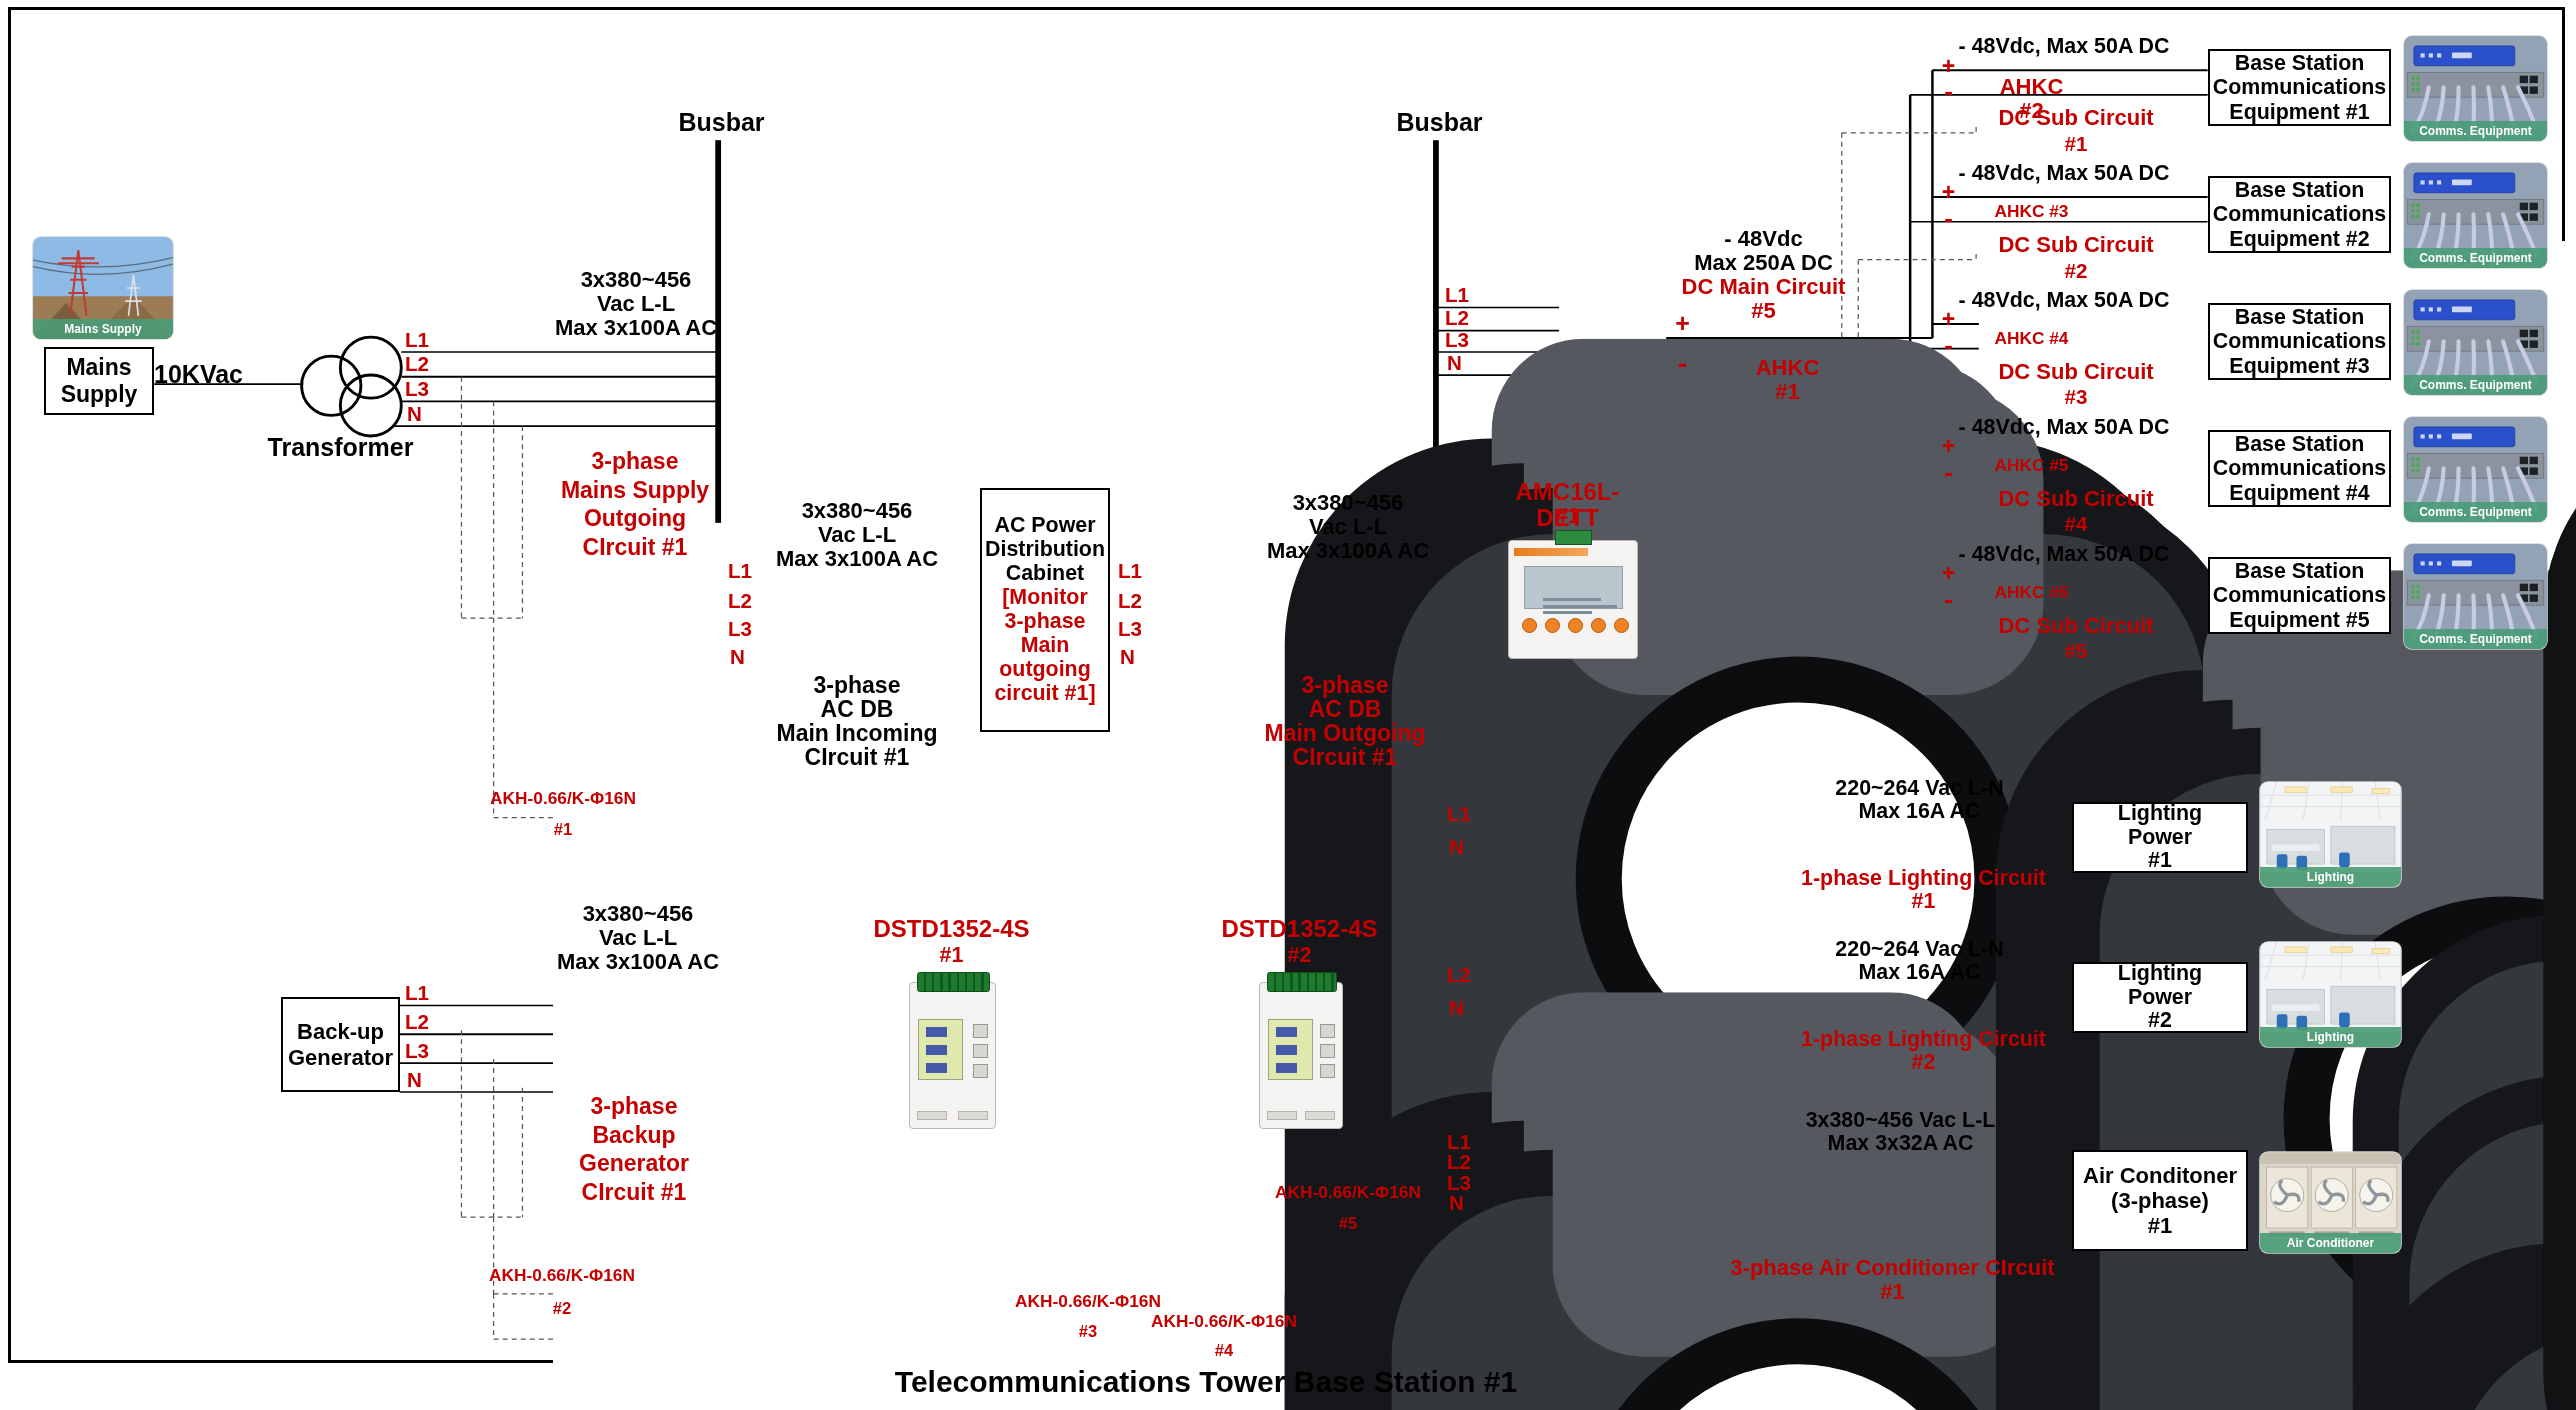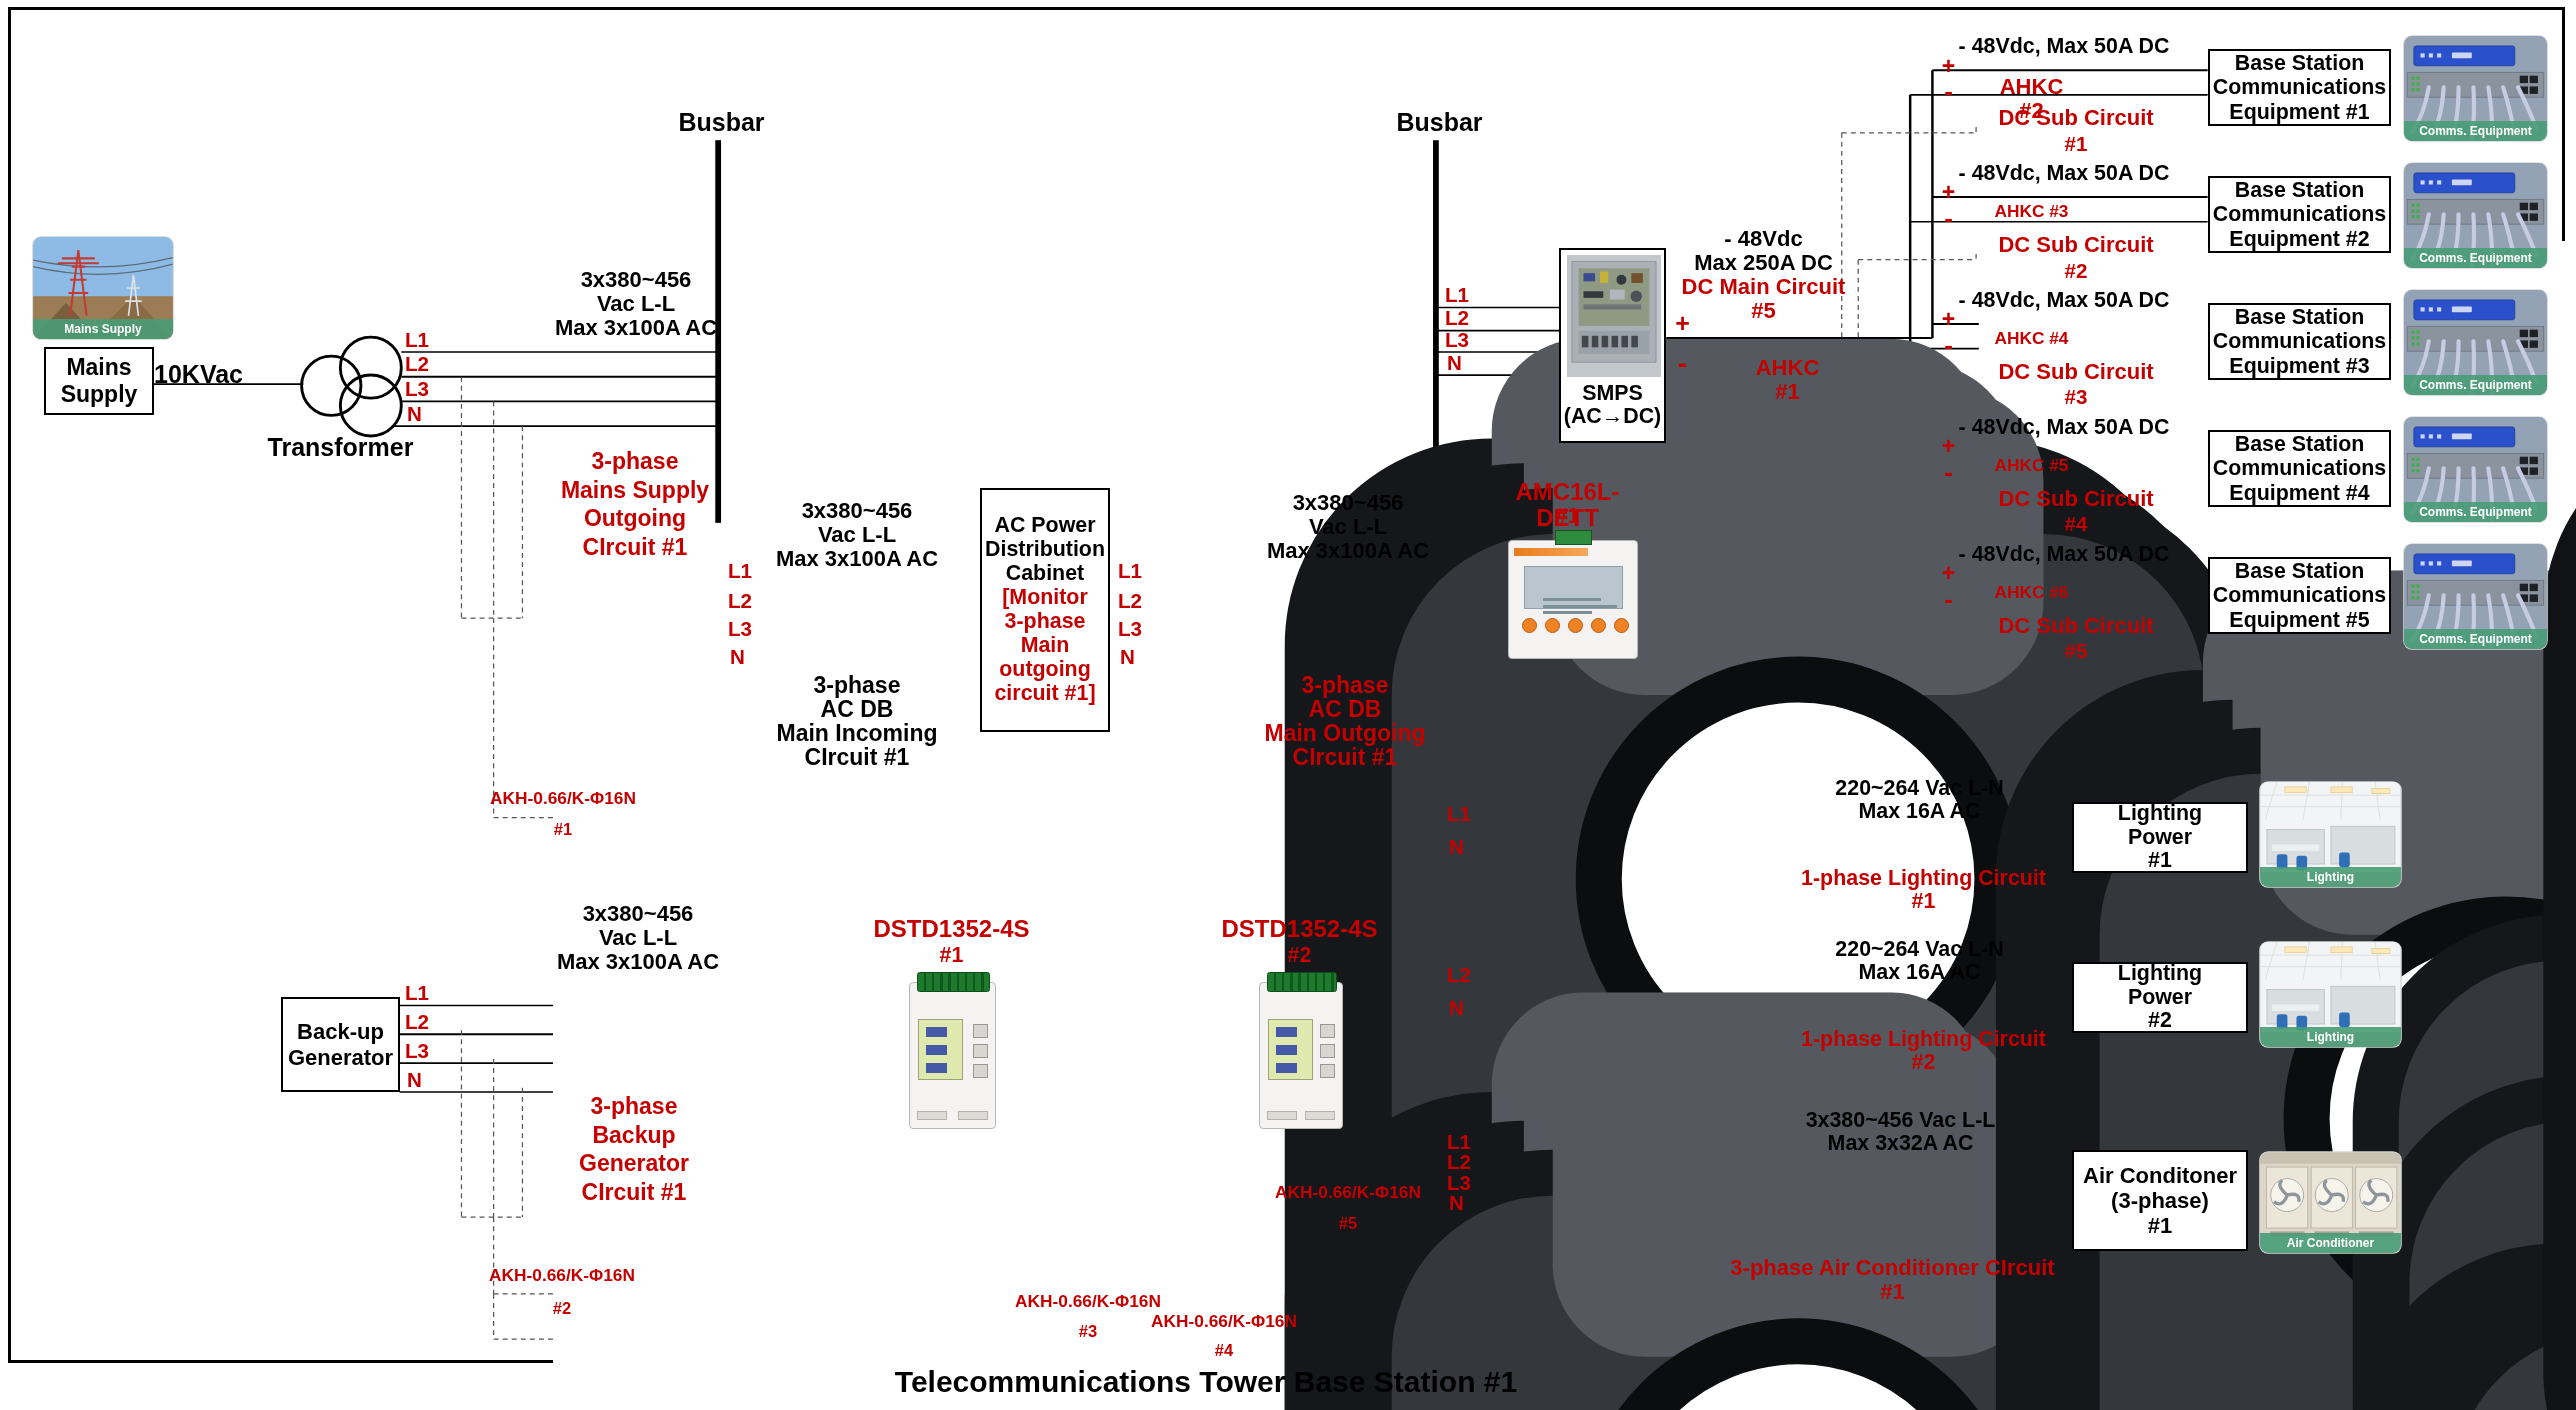--- a/index.html
+++ b/index.html
@@ -416,27 +416,20 @@
     <span>AC Power
 Distribution
 Cabinet</span>
     <span class="red">[Monitor
 3-phase
 Main
 outgoing
 circuit #1]</span>
   </div>
 
-  <div class="smpsbox" style="left:1559px;top:248px;width:107px;height:195px">
-    <svg style="position:absolute;left:5.8px;top:5px;width:94px;height:122px" viewBox="0 0 114 148" width="94" height="122">
-        <use href="#s-smps"></use>
-      </svg>
-    <div class="lbl" style="left:0;right:0;top:132px;font-size:21.4px">SMPS
-(AC→DC)</div>
-  </div>
 
   <div class="box" style="left:2208px;top:49px;width:183px;height:77px;font-size:21.4px;line-height:1.15">Base Station
 Communications
 Equipment #1</div>
   <div class="box" style="left:2208px;top:176px;width:183px;height:77px;font-size:21.4px;line-height:1.15">Base Station
 Communications
 Equipment #2</div>
   <div class="box" style="left:2208px;top:303px;width:183px;height:77px;font-size:21.4px;line-height:1.15">Base Station
 Communications
 Equipment #3</div>

